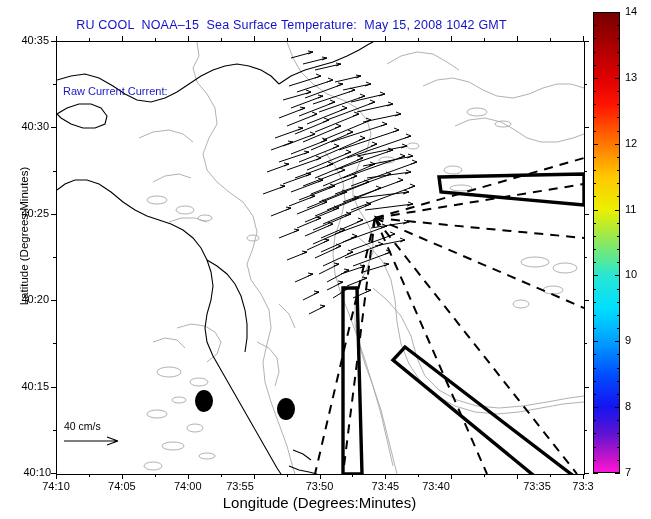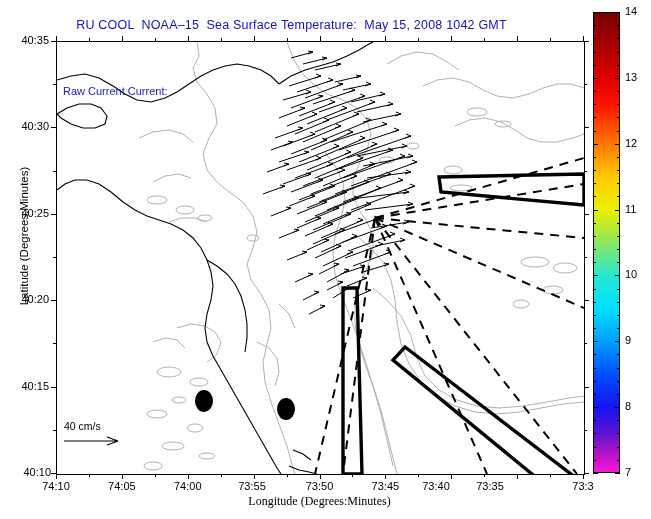--- a/index.html
+++ b/index.html
@@ -94,24 +94,23 @@
     width: 48px;
     white-space: pre;
   }
 
   #xlabel {
     position: absolute;
     left: 56px;
     top: 494px;
     width: 527px;
     text-align: center;
-    font-size: 12px;
+    font-size: 15px;
     color: #000;
     white-space: pre;
-    font-family: Liberation Serif, serif;
   }
   #ylabel {
     position: absolute;
     left: -76px;
     top: 230px;
     width: 200px;
     text-align: center;
     font-size: 11.5px;
     color: #000;
     transform: rotate(-90deg);
@@ -365,41 +364,41 @@
       <div class="xtlabel" style="left: 91.875px; top: 480px;">74:05</div>
       <div class="tick xminor" style="left: 154.812px; top: 474px;"></div>
       <div class="tick xminor" style="left: 154.812px; top: 38px;"></div>
       <div class="tick xtick" style="left: 187.75px; top: 474px;"></div>
       <div class="tick xtick" style="left: 187.75px; top: 36px;"></div>
       <div class="xtlabel" style="left: 157.75px; top: 480px;">74:00</div>
       <div class="tick xminor" style="left: 220.688px; top: 474px;"></div>
       <div class="tick xminor" style="left: 220.688px; top: 38px;"></div>
       <div class="tick xtick" style="left: 253.625px; top: 474px;"></div>
       <div class="tick xtick" style="left: 253.625px; top: 36px;"></div>
-      <div class="xtlabel" style="left: 222px; top: 480px;">73:55</div>
+      <div class="xtlabel" style="left: 210px; top: 480px;">73:55</div>
       <div class="tick xminor" style="left: 286.562px; top: 474px;"></div>
       <div class="tick xminor" style="left: 286.562px; top: 38px;"></div>
       <div class="tick xtick" style="left: 319.5px; top: 474px;"></div>
       <div class="tick xtick" style="left: 319.5px; top: 36px;"></div>
       <div class="xtlabel" style="left: 289.5px; top: 480px;">73:50</div>
       <div class="tick xminor" style="left: 352.438px; top: 474px;"></div>
       <div class="tick xminor" style="left: 352.438px; top: 38px;"></div>
       <div class="tick xtick" style="left: 385.375px; top: 474px;"></div>
       <div class="tick xtick" style="left: 385.375px; top: 36px;"></div>
       <div class="xtlabel" style="left: 355.375px; top: 480px;">73:45</div>
       <div class="tick xminor" style="left: 418.312px; top: 474px;"></div>
       <div class="tick xminor" style="left: 418.312px; top: 38px;"></div>
       <div class="tick xtick" style="left: 451.25px; top: 474px;"></div>
       <div class="tick xtick" style="left: 451.25px; top: 36px;"></div>
       <div class="xtlabel" style="left: 406px; top: 480px;">73:40</div>
       <div class="tick xminor" style="left: 484.188px; top: 474px;"></div>
       <div class="tick xminor" style="left: 484.188px; top: 38px;"></div>
       <div class="tick xtick" style="left: 517.125px; top: 474px;"></div>
       <div class="tick xtick" style="left: 517.125px; top: 36px;"></div>
-      <div class="xtlabel" style="left: 460px; top: 480px;">73:35</div>
+      <div class="xtlabel" style="left: 507px; top: 480px;">73:35</div>
       <div class="tick xminor" style="left: 550.062px; top: 474px;"></div>
       <div class="tick xminor" style="left: 550.062px; top: 38px;"></div>
       <div class="tick xtick" style="left: 583px; top: 474px;"></div>
       <div class="tick xtick" style="left: 583px; top: 36px;"></div>
       <div class="xtlabel" style="left: 553px; top: 480px;">73:3</div>
       <div class="tick ytick" style="left: 51px; top: 41px;"></div>
       <div class="tick ytick" style="left: 584px; top: 41px;"></div>
       <div class="ytlabel" style="left: 1px; top: 34px;">40:35</div>
       <div class="tick yminor" style="left: 53px; top: 84.2px;"></div>
       <div class="tick yminor" style="left: 584px; top: 84.2px;"></div>

